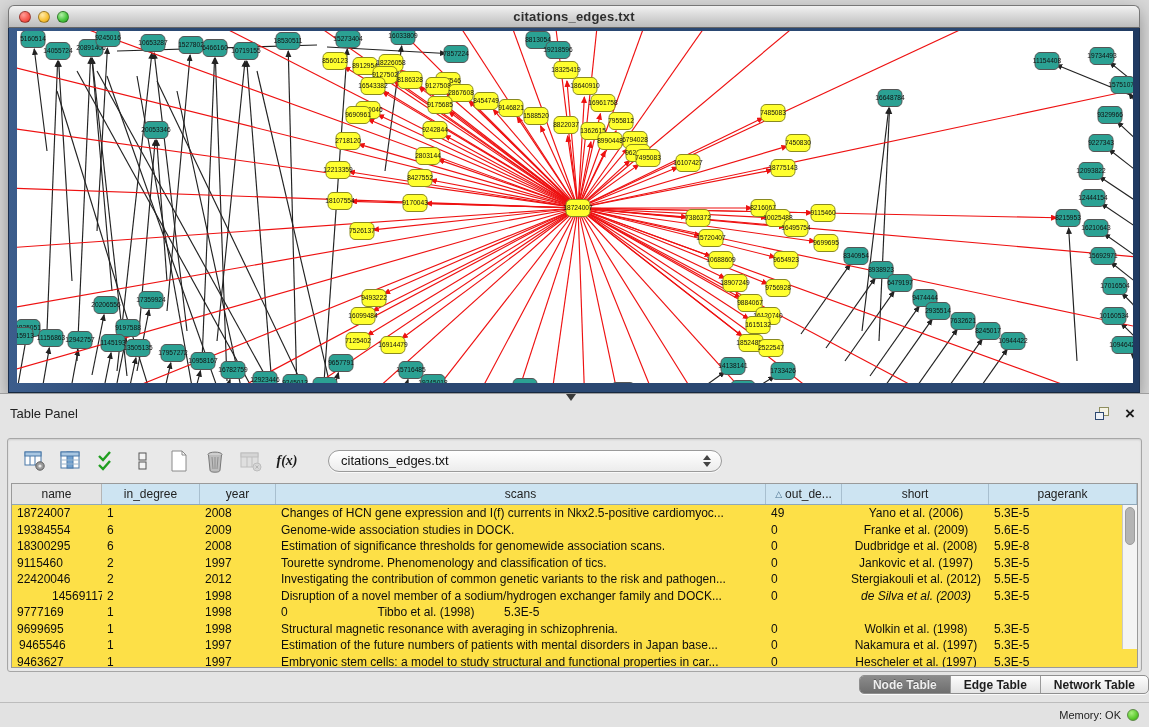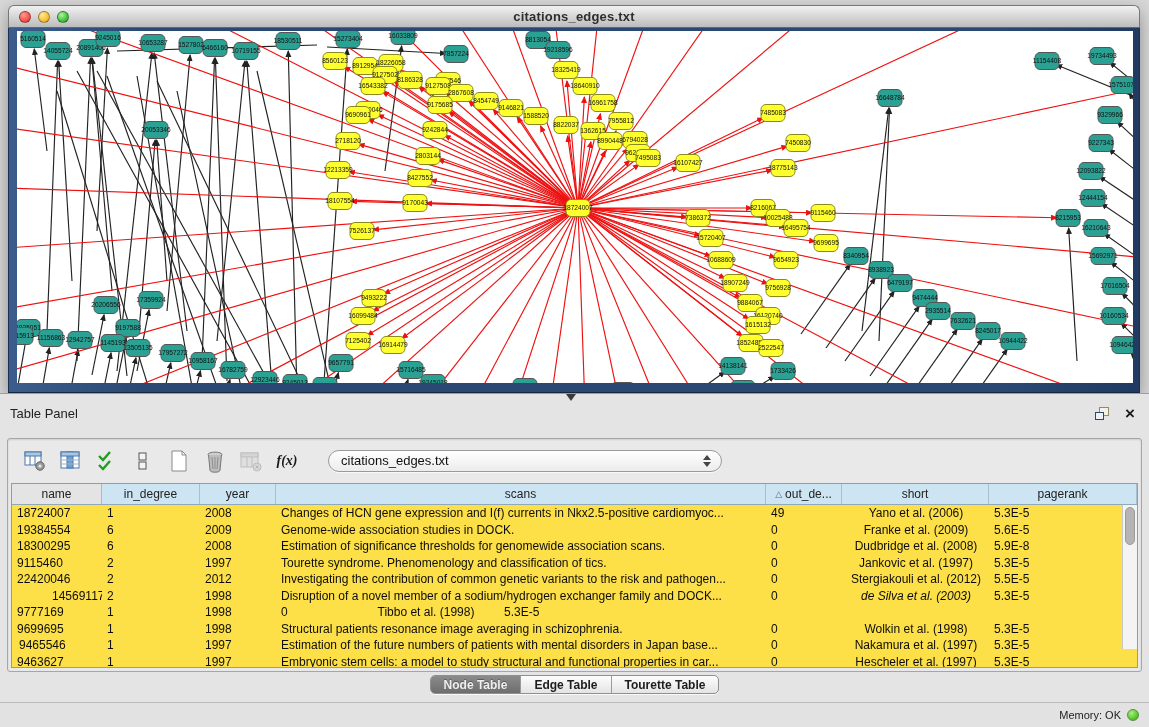--- a/index.html
+++ b/index.html
@@ -65,21 +65,21 @@
   .tbody { position:relative; }
   .tr { display:flex; height:16.5px; }
   .td { font-size:12px; color:#0d0d0d; padding:0 4px 0 5px; overflow:hidden; white-space:nowrap;
     display:flex; align-items:center; }
   .td.center { justify-content:center; }
   .vscroll { position:absolute; right:0; top:21px; width:15px; height:144px;
     background:#f4f4f4; border-left:1px solid #c9c9c9; }
   .vscroll .thumb { position:absolute; left:2px; top:2px; width:10px; height:38px;
     border-radius:6px; background:#b4b4b4; border:1px solid #9c9c9c; }
 
-  .tabbar { position:absolute; left:0; top:281px; width:100%; height:24px; display:flex; justify-content:center; }
+  .tabbar { position:absolute; left:0; top:281px; width:100%; height:24px; display:flex; justify-content:flex-end; }
   .segmented { display:flex; height:19px; border:1px solid #8f8f8f; border-radius:5px; overflow:hidden;
     background:linear-gradient(#fdfdfd,#e4e4e4); box-shadow:0 1px 0 rgba(255,255,255,.8); }
   .seg { padding:0 13px; font-size:12px; font-weight:bold; color:#1d1d1d; display:flex; align-items:center;
     border-right:1px solid #9a9a9a; }
   .seg:last-child { border-right:none; }
   .seg.active { background:linear-gradient(#8b8b8b,#6e6e6e); color:#efefef; text-shadow:0 -1px 0 rgba(0,0,0,.3); }
 
   .statusbar { position:absolute; left:0; bottom:0; width:100%; height:25px;
     border-top:1px solid #bcbcbc; display:flex; align-items:center; justify-content:flex-end;
     padding-right:10px; gap:6px; background:#e2e2e2; }
@@ -927,21 +927,21 @@
               <div class="td" style="width: 98px;">1</div>
               <div class="td" style="width: 76px;">1998</div>
               <div class="td" style="width: 76px;">0</div>
               <div class="td center" style="width: 147px;">Tibbo et al. (1998)</div>
               <div class="td" style="width: 112px; flex: 1 1 0%;">5.3E-5</div>
             </div>
             <div class="tr">
               <div class="td" style="width: 90px;">9699695</div>
               <div class="td" style="width: 98px;">1</div>
               <div class="td" style="width: 76px;">1998</div>
-              <div class="td" style="width: 490px;">Structural patients resonance image averaging in schizophrenia.</div>
+              <div class="td" style="width: 490px;">Structural magnetic resonance with averaging in schizophrenia.</div>
               <div class="td" style="width: 76px;">0</div>
               <div class="td center" style="width: 147px;">Wolkin et al. (1998)</div>
               <div class="td" style="width: 112px; flex: 1 1 0%;">5.3E-5</div>
             </div>
             <div class="tr">
               <div class="td" style="width: 90px; padding-left: 7px;">9465546</div>
               <div class="td" style="width: 98px;">1</div>
               <div class="td" style="width: 76px;">1997</div>
               <div class="td" style="width: 490px;">Estimation of the future numbers of patients with mental disorders in Japan base...</div>
               <div class="td" style="width: 76px;">0</div>
@@ -961,21 +961,21 @@
         <div class="vscroll">
           <div class="thumb"></div>
         </div>
       </div>
     </div>
 
     <div class="tabbar">
       <div class="segmented" id="tabs">
           <div class="seg active">Node Table</div>
           <div class="seg">Edge Table</div>
-          <div class="seg">Tourette Table</div>
+          <div class="seg">Network Table</div>
         </div>
     </div>
 
     <div class="statusbar">
       <span class="mem-label">Memory: OK</span>
       <span class="mem-dot"></span>
     </div>
   </div>
 </div>
 

